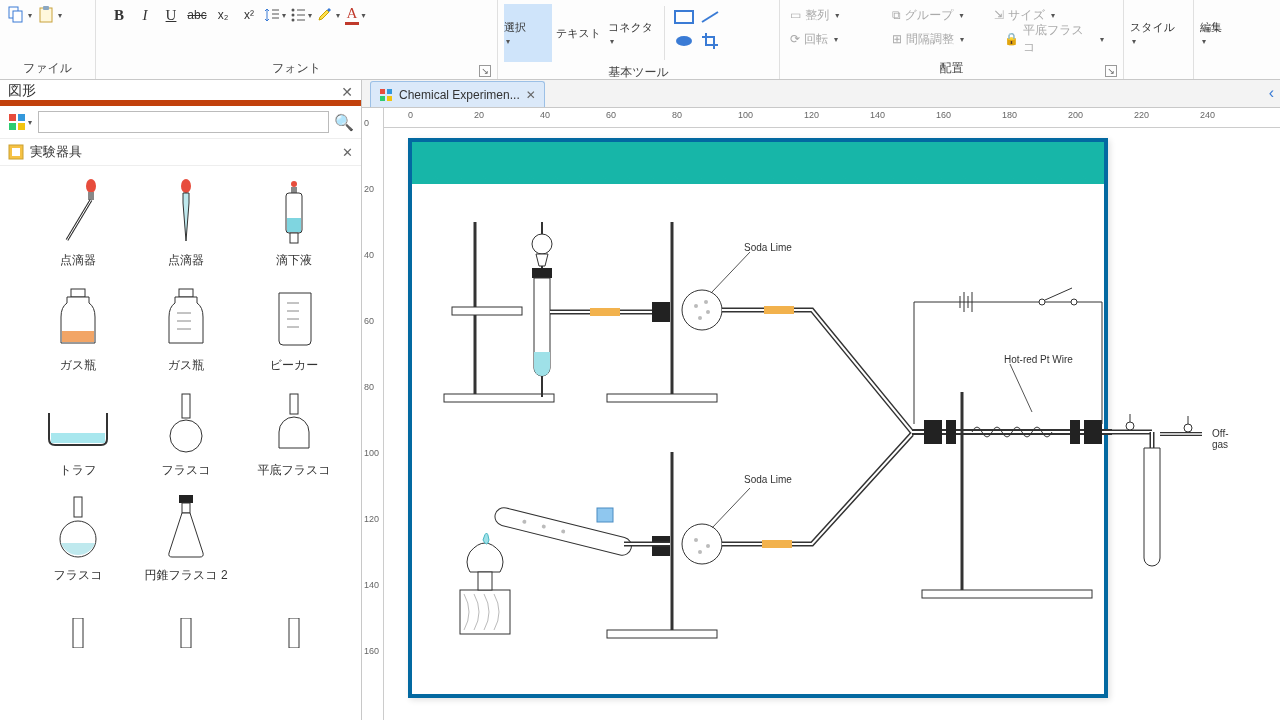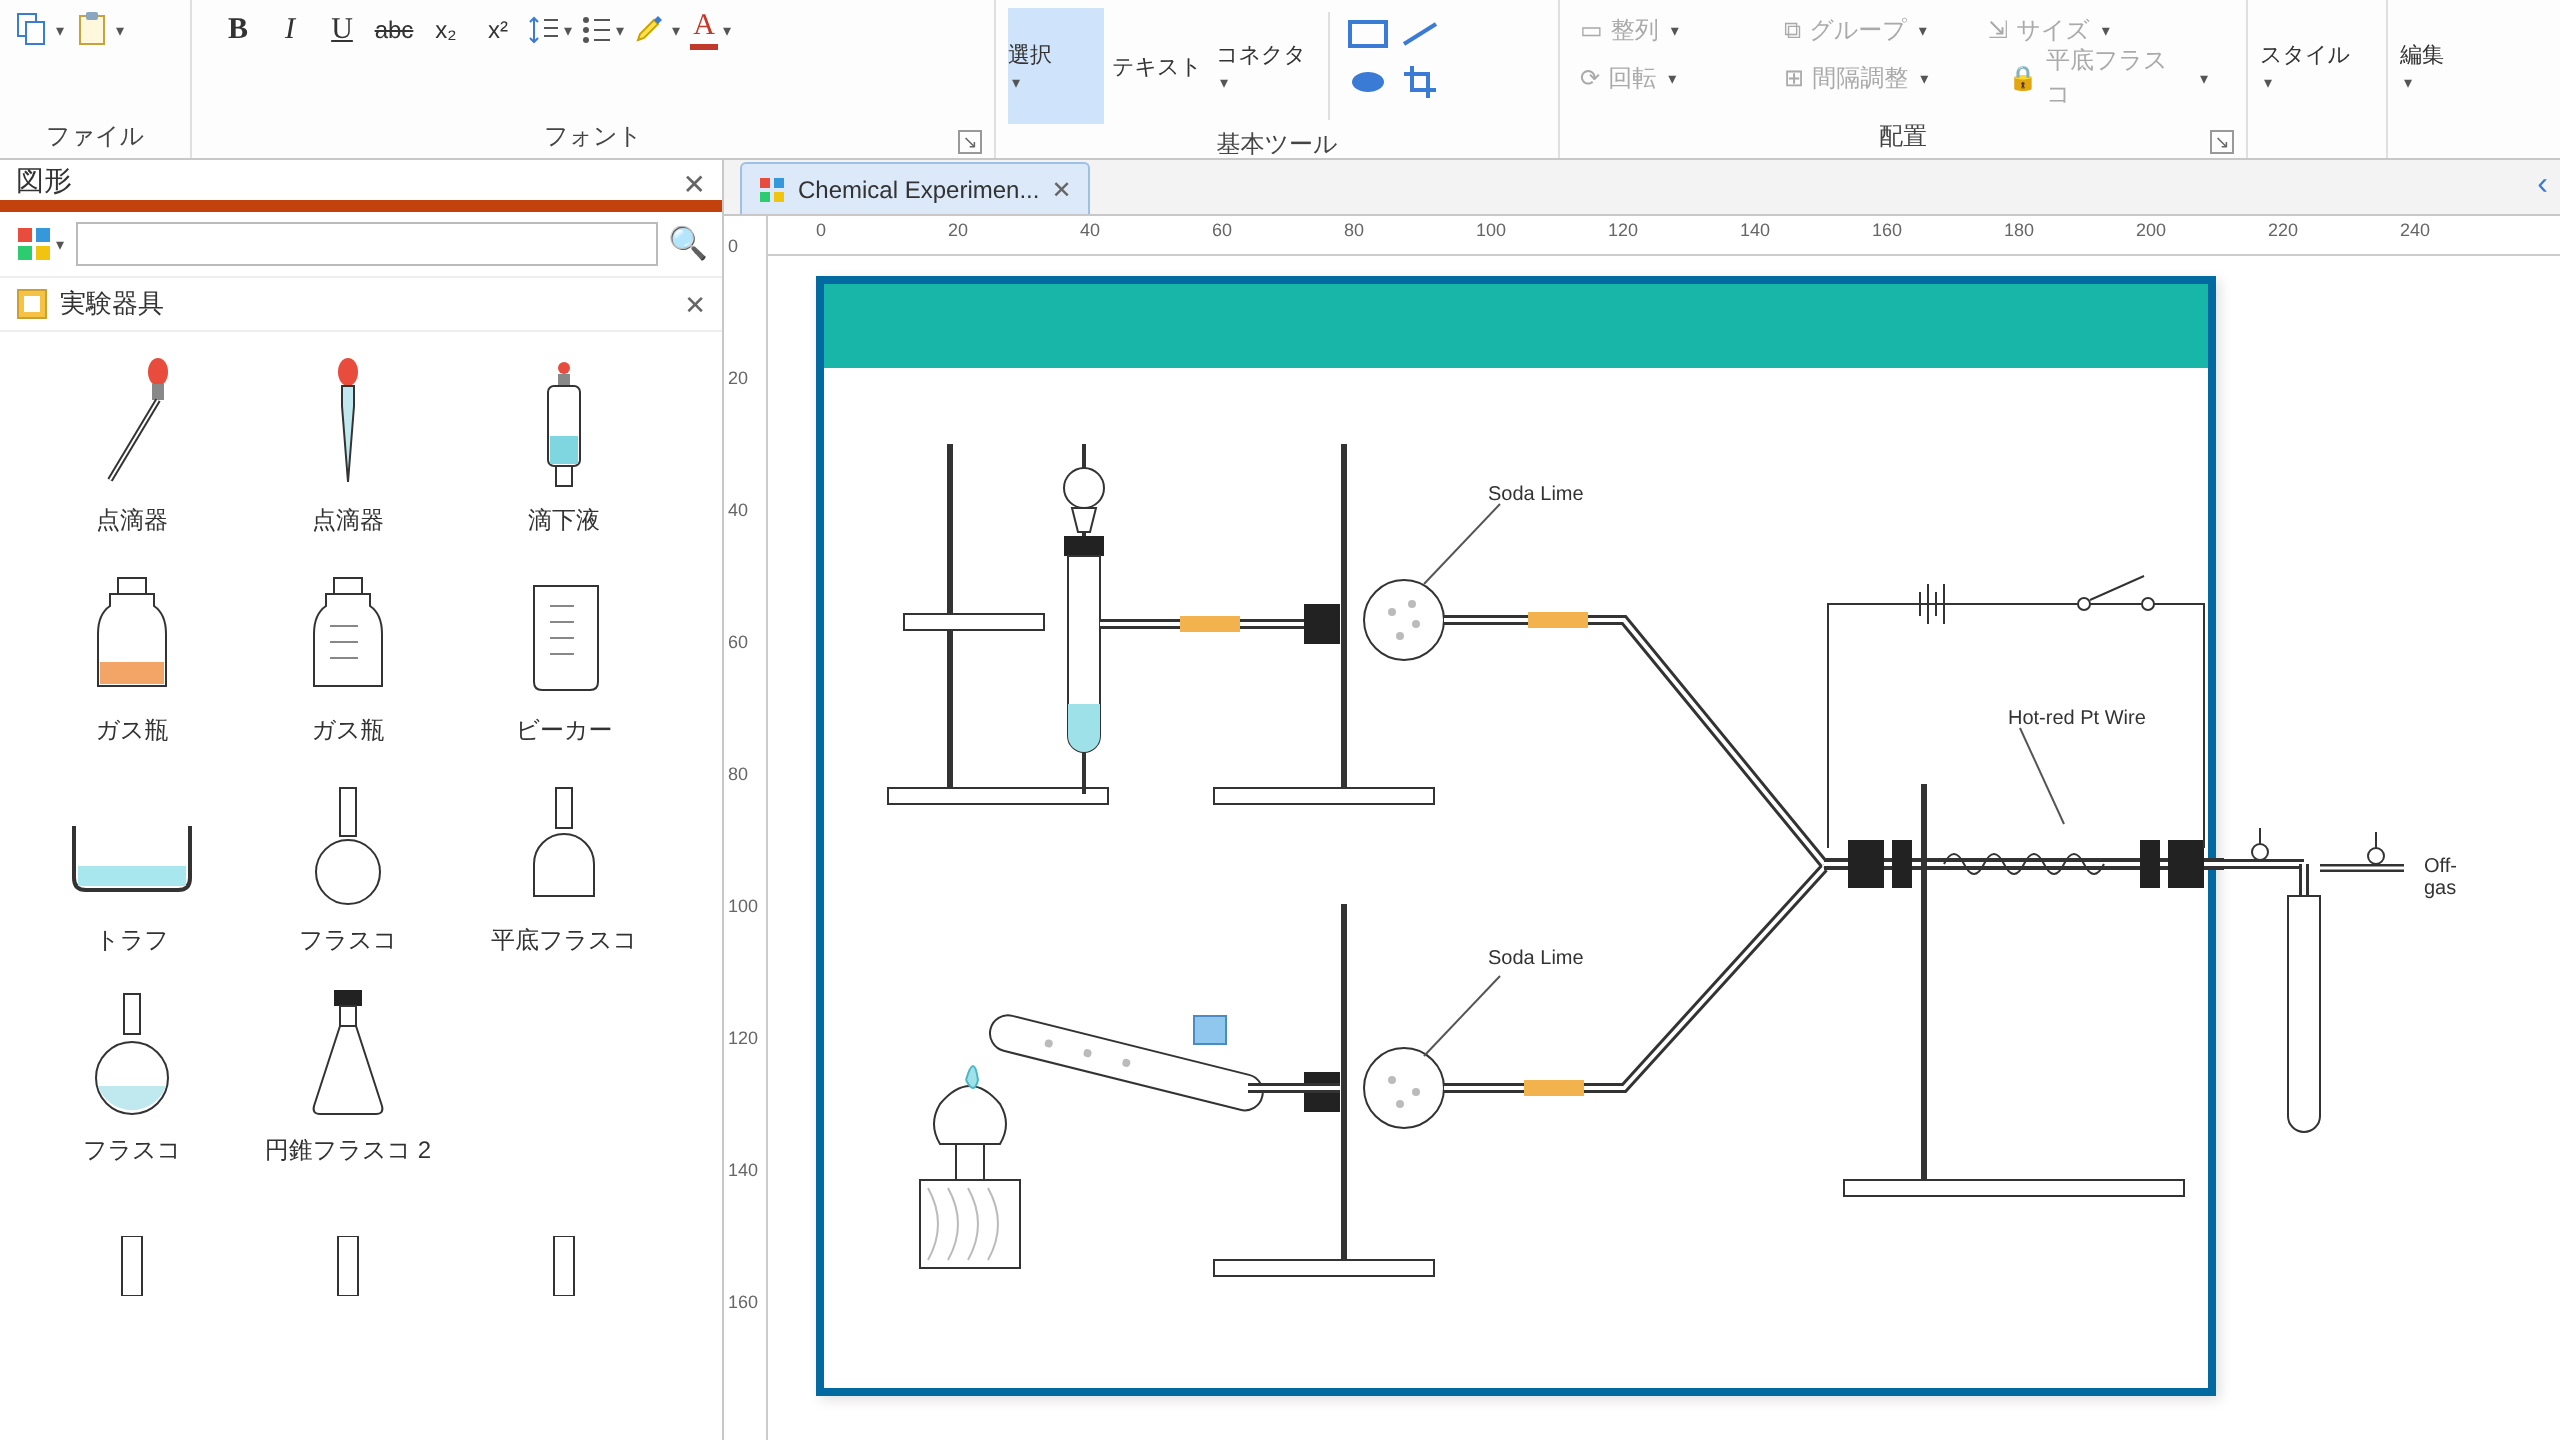--- a/index.html
+++ b/index.html
@@ -22,21 +22,21 @@
 
 .main { display: flex; height: calc(720px - 80px); }
 .side { width: 362px; border-right: 1px solid #c8c8c8; display: flex; flex-direction: column; background: #fff; }
 .side-hdr { display: flex; align-items: flex-end; height: 26px; padding: 0 8px; border-bottom: 6px solid #c2410c; font-size: 14px; }
 .side-hdr .close { margin-left: auto; color: #666; cursor: pointer; font-size: 14px; }
 .side-search { display: flex; align-items: center; padding: 4px 6px; gap: 4px; border-bottom: 1px solid #eee; }
 .palette-btn { width: 28px; height: 24px; display: flex; align-items: center; justify-content: center; cursor: pointer; }
 .side-search input { flex: 1; height: 22px; border: 1px solid #bbb; padding: 0 4px; }
 .cat-hdr { display: flex; align-items: center; gap: 6px; padding: 4px 8px; border-bottom: 1px solid #eee; font-size: 13px; }
 .cat-hdr .close { margin-left: auto; color: #666; cursor: pointer; }
-.shape-grid { flex: 1; overflow-y: auto; padding: 6px 2px 6px 12px; }
+.shape-grid { flex: 1; overflow-y: auto; padding: 6px 2px 6px 24px; }
 .shape-grid::-webkit-scrollbar { width: 18px; }
 .shape-grid::-webkit-scrollbar-track { background: #f1f1f1; border-left: 1px solid #ddd; }
 .shape-grid::-webkit-scrollbar-thumb { background: #c8c8c8; }
 .shape-grid::-webkit-scrollbar-button { height: 18px; background: #e8e8e8; border: 1px solid #ccc; }
 .shape-row { display: flex; }
 .shape-cell { width: 108px; display: flex; flex-direction: column; align-items: center; padding: 4px 0 8px; cursor: pointer; }
 .shape-cell .ic { width: 70px; height: 74px; display: flex; align-items: center; justify-content: center; }
 .shape-cell .lab { font-size: 12px; color: #333; margin-top: 2px; }
 
 

